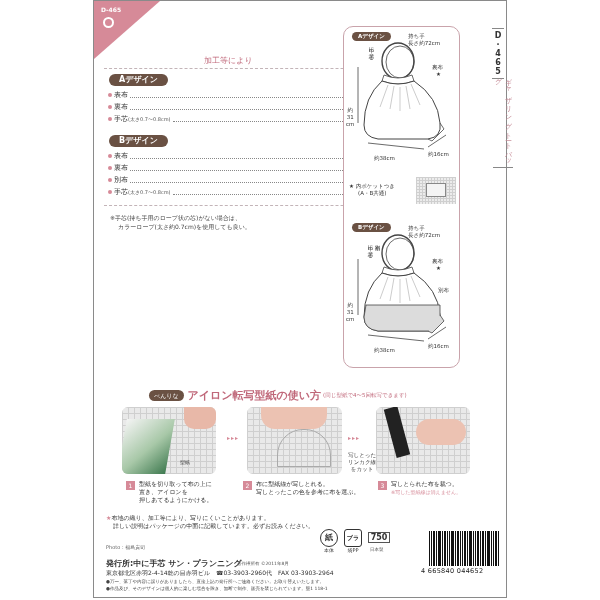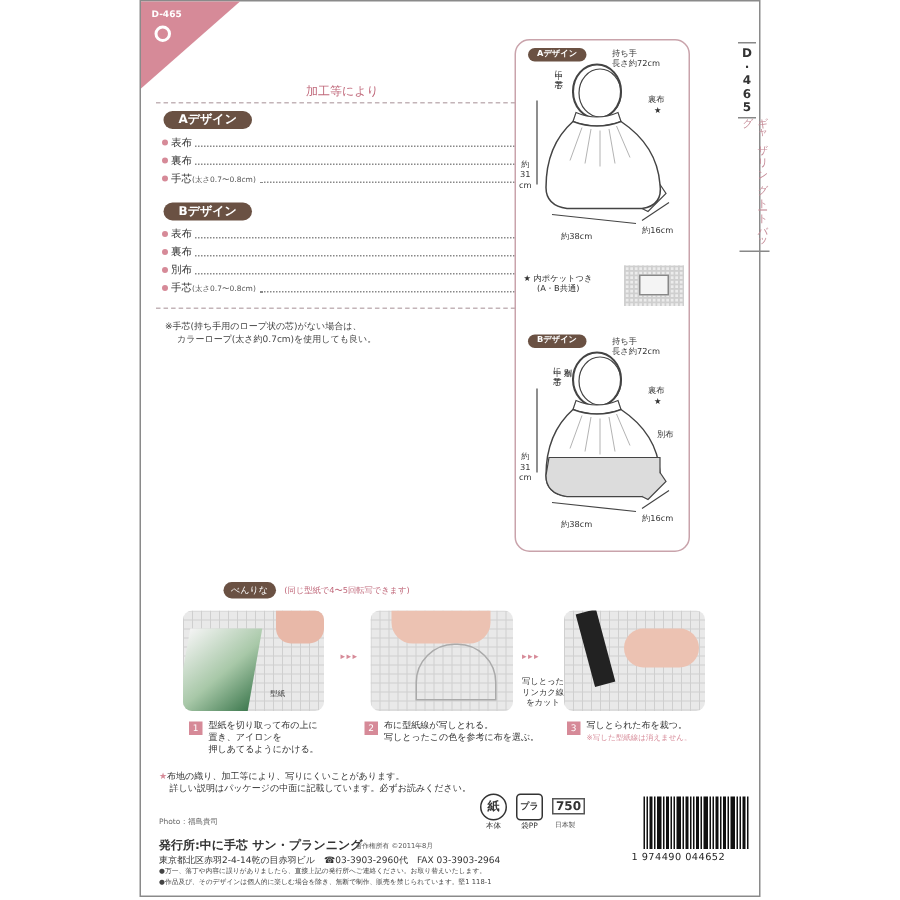--- a/index.html
+++ b/index.html
@@ -243,20 +243,21 @@
     <div>D</div>
     <div>·</div>
     <div>4</div>
     <div>6</div>
     <div>5</div>
   </div>
   <div class="spine-title">ギャザリングトートバッグ</div>
 
   <div class="tips-head">
     <span class="tips-badge">べんりな</span>
+    <span class="tips-title">アイロン転写型紙の使い方</span>
     <span class="tips-sub">(同じ型紙で4〜5回転写できます)</span>
   </div>
 
   <div class="photo" style="left:28px; width:94px;">
     <div style="position:absolute; left:0; top:12px; width:48px; height:55px; background:linear-gradient(135deg,#f4f4f4,#a8c8a8 55%,#3f7a50); transform:skewX(-10deg);"></div>
     <div style="position:absolute; left:62px; top:0; width:32px; height:22px; background:#e8b8a8; border-radius:0 0 10px 10px;"></div>
     <div style="position:absolute; left:58px; top:52px; font-size:5px;">型紙</div>
   </div>
   <div class="arrows" style="left:133px">▸▸▸</div>
   <div class="photo" style="left:153px; width:95px;">
@@ -338,14 +339,14 @@
       <i style="width:2px"></i>
       <i style="width:1px"></i>
       <i style="width:2px"></i>
       <i style="width:1px"></i>
       <i style="width:3px"></i>
       <i style="width:1px"></i>
       <i style="width:1px"></i>
       <i style="width:2px"></i>
       <i style="width:1px"></i>
   </div>
-  <div class="barcode-num">1 974490 044652</div>
+  <div class="barcode-num">4 665840 044652</div>
 </div>
 
 </body></html>

